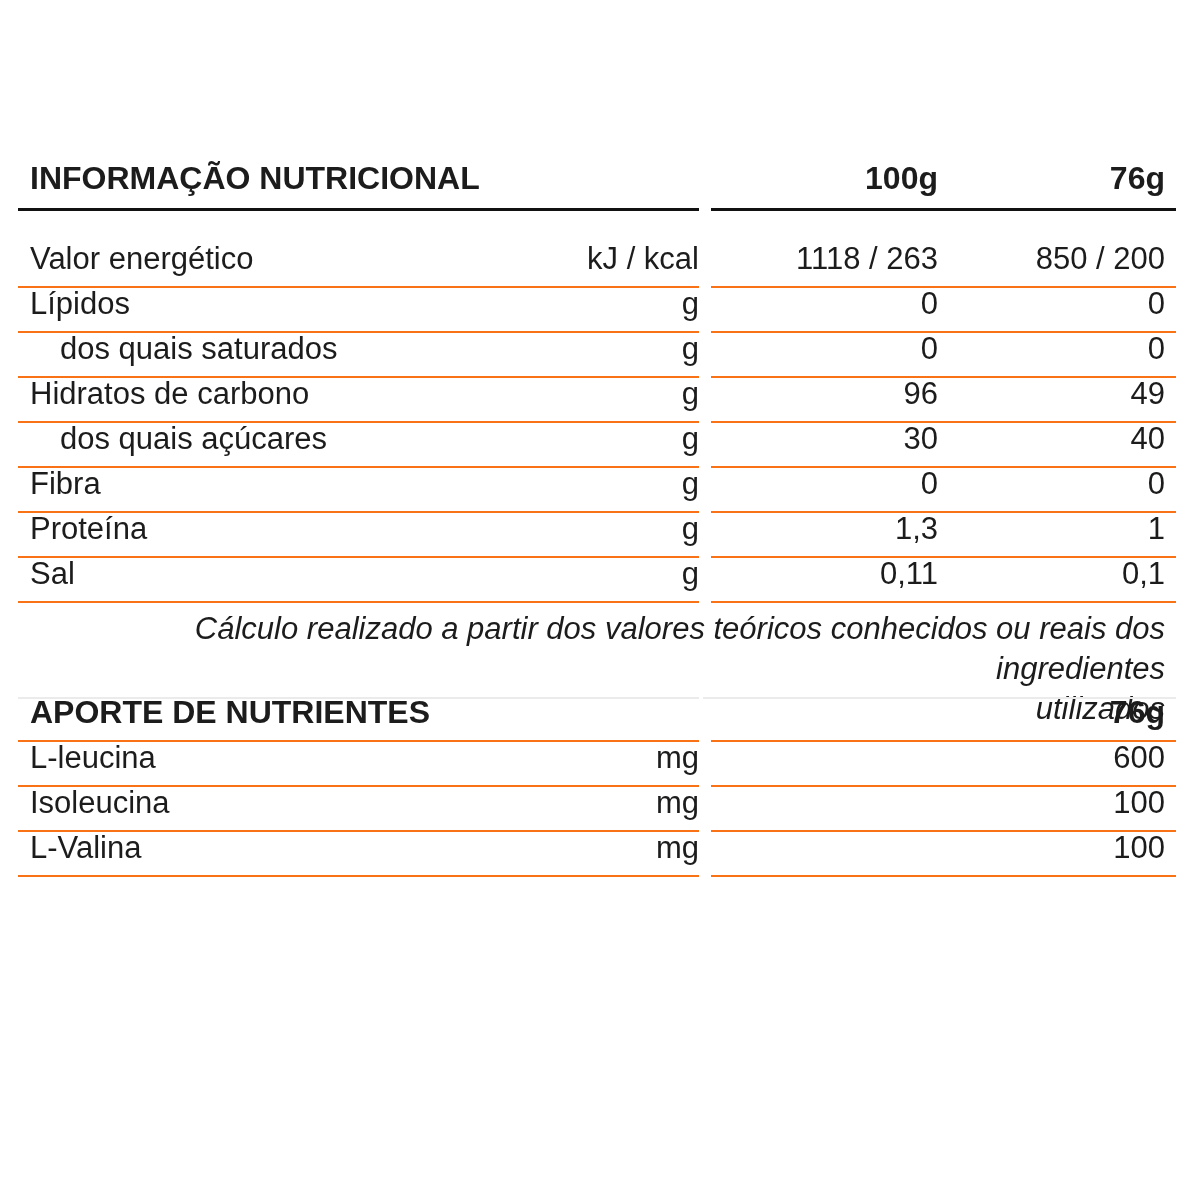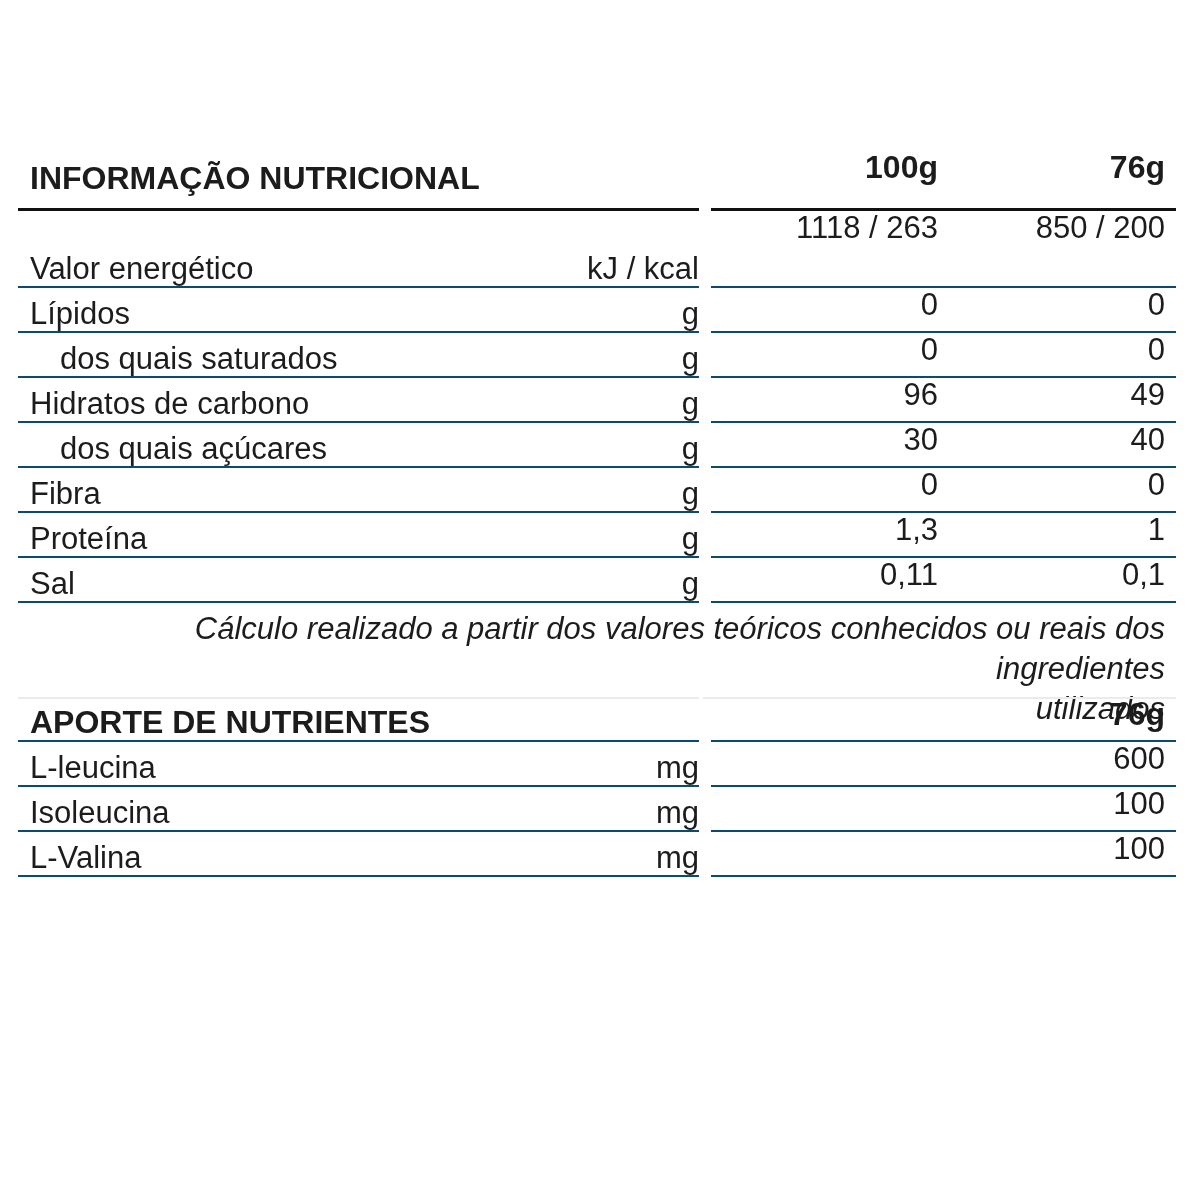--- a/index.html
+++ b/index.html
@@ -9,37 +9,37 @@
     color:#1c1c1c;
     -webkit-font-smoothing:antialiased;
   }
   .sheet { position:relative; width:1200px; height:1200px; background:#ffffff; overflow:hidden; }
   .tablewrap { position:absolute; left:18px; top:150px; width:1158px; }
 
   .row { display:flex; column-gap:12px; }
 
   
   .cl { width:681px; display:flex; align-items:flex-end; box-sizing:border-box; }
-  .cr { flex:1; display:flex; box-sizing:border-box; }
+  .cr { flex:1; display:flex; align-items:flex-end; box-sizing:border-box; }
   .label { flex:1; padding-left:12px; white-space:nowrap; }
   .label.indent { padding-left:42px; }
   .unit  { width:240px; text-align:right; }
   .v100  { width:227px; text-align:right; white-space:nowrap; }
   .v76   { flex:1; text-align:right; padding-right:11px; white-space:nowrap; }
 
   
   .t  { font-size:31px; line-height:1.1; }
   .th { font-size:32px; font-weight:bold; line-height:1.1; }
 
   
   .r-head  { height:61px; }
   .r-head .cl, .r-head .cr { border-bottom:3px solid #111111; padding-bottom:12px; }
   .r-first { height:77px; }
   .r       { height:45px; }
-  .r .cl, .r .cr, .r-first .cl, .r-first .cr { border-bottom:2px solid #0c4a6e; }
+  .r .cl, .r .cr, .r-first .cl, .r-first .cr { border-bottom:2px solid #f97316; padding-bottom:10px; }
 
   
   .note {
     box-sizing:border-box;
     width:100%;
     padding:6px 11px 0 0;
     height:94px;
     text-align:right;
     font-style:italic;
     font-size:31px;

